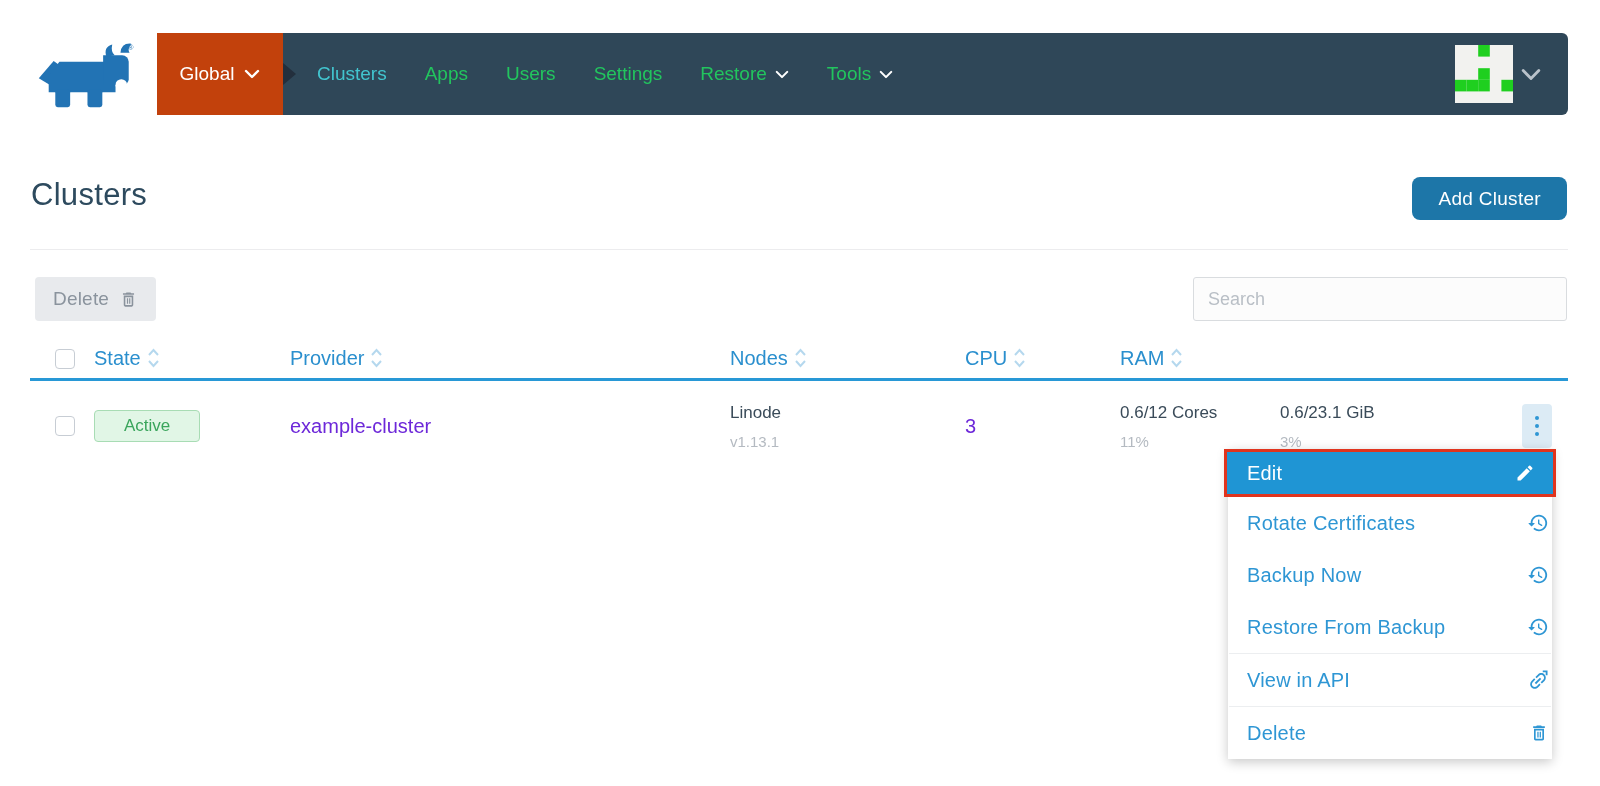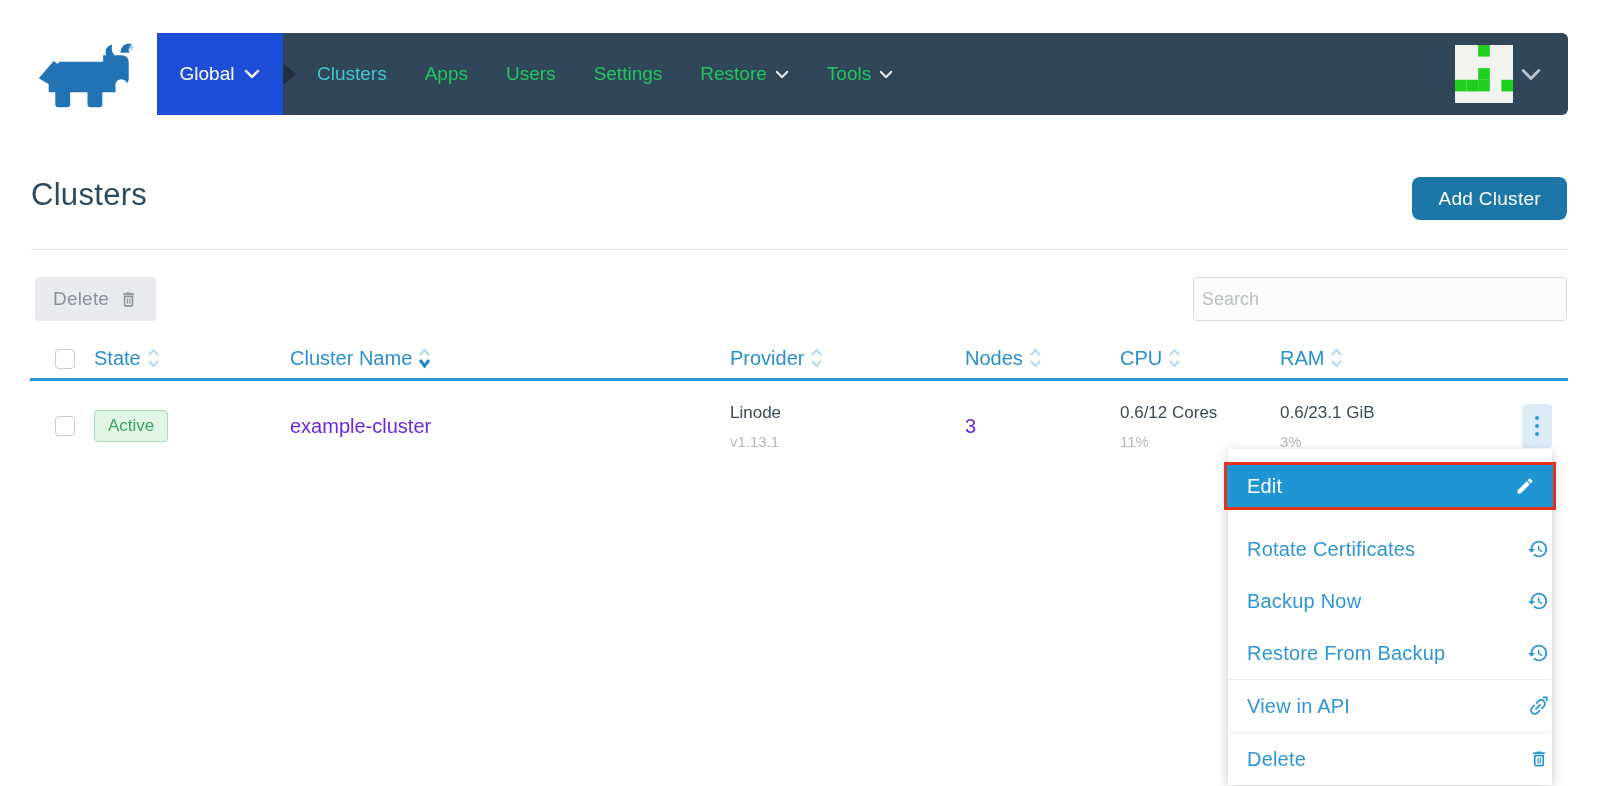--- a/index.html
+++ b/index.html
@@ -8,21 +8,21 @@
   .canvas { position:relative; width:1600px; height:786px; background:#fff; }
 
   
   .logo { position:absolute; left:33px; top:42px; width:104px; height:66px; }
   .navbar {
     position:absolute; left:157px; top:33px; width:1411px; height:82px;
     background:#2f4758; border-radius:0 6px 6px 0;
     display:flex; align-items:center; color:#fff;
   }
   .env-box {
-    position:relative; width:126px; height:82px; background:#1d4ed8;
+    position:relative; width:126px; height:82px; background:#c2410c;
     display:flex; align-items:center; justify-content:center; gap:10px;
     font-size:19px; cursor:pointer; flex:0 0 auto;
   }
   .env-box .arrow-right {
     position:absolute; right:-13px; top:50%; transform:translateY(-50%);
     width:0; height:0; border-top:11px solid transparent; border-bottom:11px solid transparent;
     border-left:13px solid #232f3d;
   }
   .nav-items { display:flex; align-items:center; gap:38px; margin-left:34px; font-size:19px; }
   .nav-item { color:#22c55e; cursor:pointer; display:flex; align-items:center; gap:8px; white-space:nowrap; }
@@ -42,34 +42,34 @@
 
   
   .btn-disabled {
     position:absolute; left:35px; top:277px; height:44px; padding:0 18px;
     background:#e8eaed; color:#8a939d; font-size:19px; border:none; border-radius:4px;
     display:flex; align-items:center; gap:10px; letter-spacing:.2px;
   }
   .search-input {
     position:absolute; right:33px; top:277px; width:374px; height:44px;
     border:1px solid #d9dcdf; border-radius:3px; background:#fcfcfc;
-    font-size:18px; padding:0 8px; color:#3a4b59; outline:none;
+    font-size:18px; padding:0 14px; color:#3a4b59; outline:none;
     font-family:"Liberation Sans","DejaVu Sans",sans-serif;
   }
   .search-input::placeholder { color:#b9bfc6; }
 
   
   .grid-cols { display:grid; grid-template-columns:64px 196px 440px 235px 155px 160px 210px 1fr; align-items:center; }
   .thead { position:absolute; left:30px; top:338px; width:1538px; height:40px; }
   .th { display:flex; align-items:center; gap:6px; color:#2a8fce; font-size:20px; cursor:pointer; }
   .blue-rule { position:absolute; left:30px; top:378px; width:1538px; height:3px; background:#2898d6; }
   .trow { position:absolute; left:30px; top:382px; width:1538px; height:88px; }
   .checkbox { width:20px; height:20px; border:1px solid #c7cdd4; border-radius:4px; background:#fff; margin-left:25px; cursor:pointer; }
   .badge {
-    display:inline-block; padding:5px 13px; background:#e1f6e6; border:1px solid #a8dcb4;
+    display:inline-block; padding:5px 29px; background:#e1f6e6; border:1px solid #a8dcb4;
     border-radius:4px; color:#3aa55c; font-size:17px;
   }
   .link { color:#6d28d9; font-size:20px; cursor:pointer; }
   .cell-stack .main { color:#3a4b59; font-size:17px; }
   .cell-stack .sub { color:#b4bac1; font-size:15px; margin-top:10px; }
   .actions-cell { display:flex; justify-content:flex-end; padding-right:16px; }
   .dots-btn {
     width:30px; height:44px; background:#dcebf5; border:none; border-radius:4px; cursor:pointer;
     display:flex; flex-direction:column; align-items:center; justify-content:center; gap:4px;
   }
@@ -83,21 +83,21 @@
     position:absolute; left:1228px; top:449px; width:324px; background:#fff;
     box-shadow:0 3px 12px rgba(0,0,0,.22); z-index:5; border-radius:2px;
   }
   .ctx-item {
     height:52px; display:flex; align-items:center; justify-content:space-between;
     padding:0 3px 0 19px; color:#2e96d4; font-size:20px; cursor:pointer; background:#fff;
     letter-spacing:.2px;
   }
   .ctx-item.highlight {
     height:48px; background:#1f95d4; color:#fff;
-    border:3px solid #e0341e; margin:13px -4px; padding:0 18px 0 20px;
+    border:3px solid #e0341e; margin:0 -4px; padding:0 18px 0 20px;
   }
   .ctx-sep { height:1px; background:#eceef0; margin:0 1px; }
 </style>
 </head>
 <body>
 
 <div class="canvas">
 
   <svg class="logo" viewBox="0 0 120 80">
     <g fill="#2273b4">
@@ -174,27 +174,20 @@
   <div class="thead grid-cols">
     <span class="checkbox" style="margin-top:2px;"></span>
     <span class="th">
       <span>State</span>
       <svg class="sort" width="13" height="22" viewBox="0 0 13 22">
         <polyline points="2,8 6.5,3 11,8" fill="none" stroke="#b5d8ee" stroke-width="2"></polyline>
         <polyline points="2,14 6.5,19 11,14" fill="none" stroke="#b5d8ee" stroke-width="2"></polyline>
       </svg>
     </span>
     <span class="th">
-      <span>Cluster Name</span>
-      <svg class="sort" width="13" height="22" viewBox="0 0 13 22">
-        <polyline points="2,8 6.5,3 11,8" fill="none" stroke="#b5d8ee" stroke-width="2"></polyline>
-        <polyline points="2,13 6.5,19 11,13" fill="none" stroke="#1f87c6" stroke-width="3"></polyline>
-      </svg>
-    </span>
-    <span class="th">
       <span>Provider</span>
       <svg class="sort" width="13" height="22" viewBox="0 0 13 22">
         <polyline points="2,8 6.5,3 11,8" fill="none" stroke="#b5d8ee" stroke-width="2"></polyline>
         <polyline points="2,14 6.5,19 11,14" fill="none" stroke="#b5d8ee" stroke-width="2"></polyline>
       </svg>
     </span>
     <span class="th">
       <span>Nodes</span>
       <svg class="sort" width="13" height="22" viewBox="0 0 13 22">
         <polyline points="2,8 6.5,3 11,8" fill="none" stroke="#b5d8ee" stroke-width="2"></polyline>

